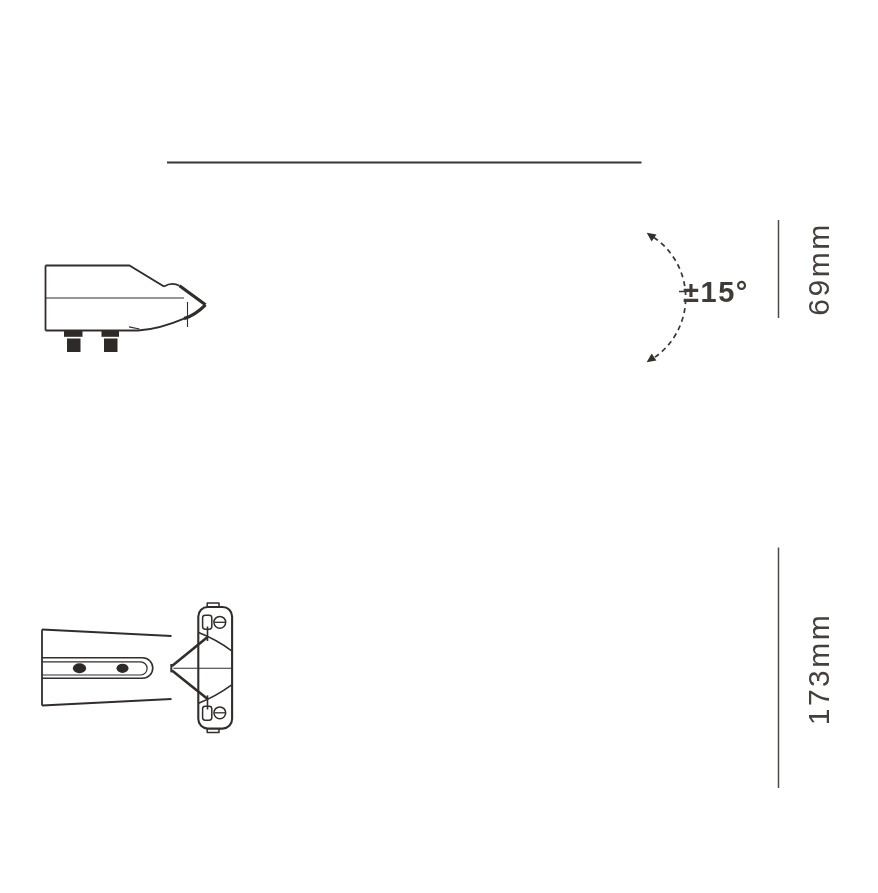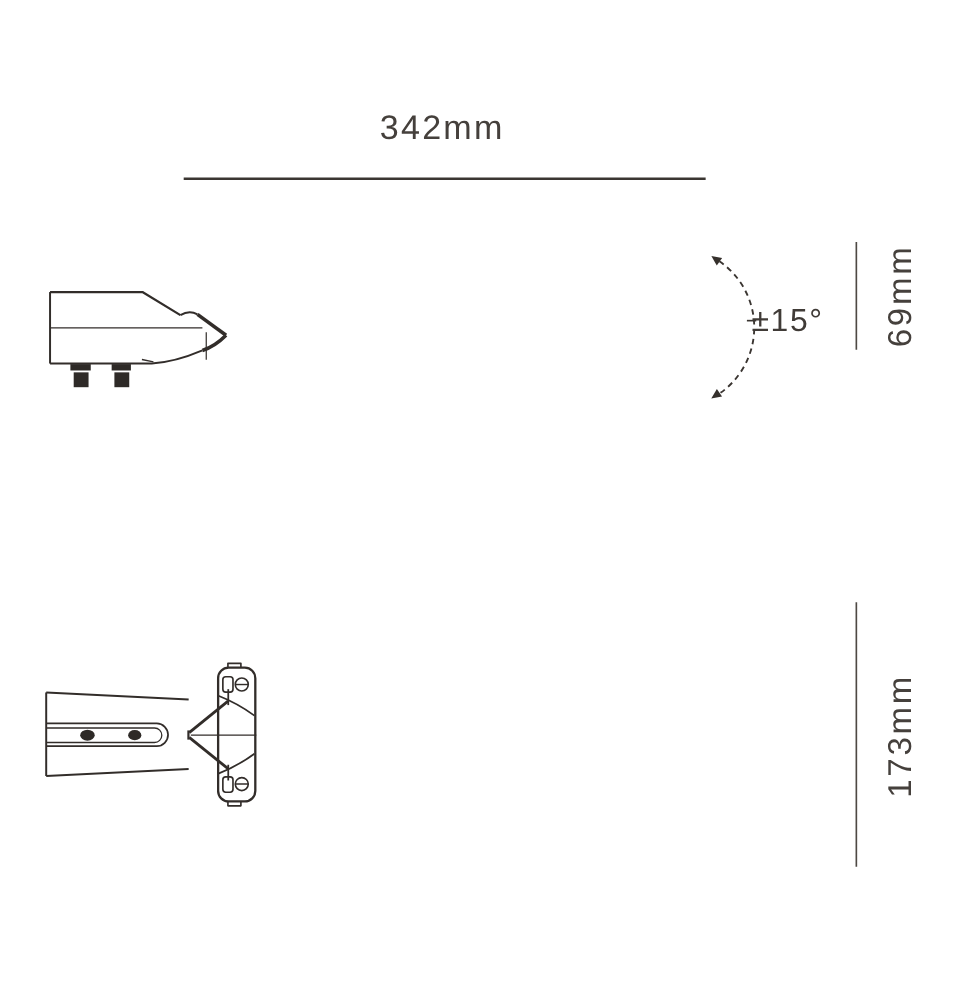--- a/index.html
+++ b/index.html
@@ -38,21 +38,21 @@
   .label.dim-v2{
     left:819px;top:669px;
     transform:translate(-50%,-50%) rotate(-90deg);
   }
   .label.tilt{
     left:716px;top:292px;
     transform:translate(-50%,-50%);
     font-size:29px;
     letter-spacing:1.5px;
     color:#403b37;
-    font-weight:400;
+    font-weight:700;
   }
 </style>
 </head>
 <body>
 
 <div class="stage">
 
   <svg class="art" width="878" height="893" viewBox="0 0 878 893" fill="none" stroke="#35302c" stroke-linecap="butt" stroke-linejoin="round">
 
     <g>
@@ -113,18 +113,17 @@
       <rect x="202.6" y="706.2" width="9.2" height="14" rx="2.6" stroke-width="1.5"></rect>
       <circle cx="219.8" cy="712.8" r="5.9" stroke-width="1.5"></circle>
       <line x1="214.5" y1="712.8" x2="225.5" y2="712.8" stroke-width="1.3"></line>
     </g>
 
     <g>
       <line x1="778.5" y1="547.5" x2="778.5" y2="788" stroke="#4e4944" stroke-width="1.5"></line>
     </g>
   </svg>
 
-  <div class="label dim-w">342mm</div>
   <div class="label tilt">±15°</div>
   <div class="label dim-v dim-v1">69mm</div>
   <div class="label dim-v dim-v2">173mm</div>
 
 </div>
 
 </body></html>

